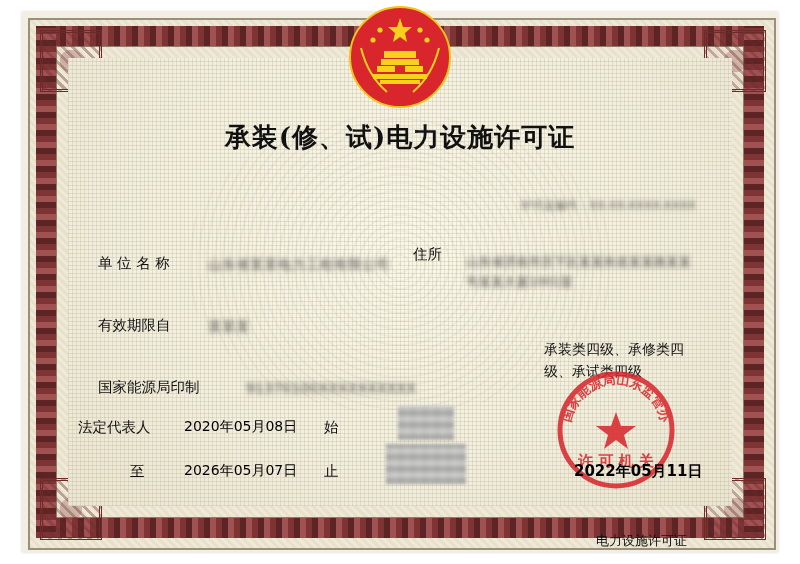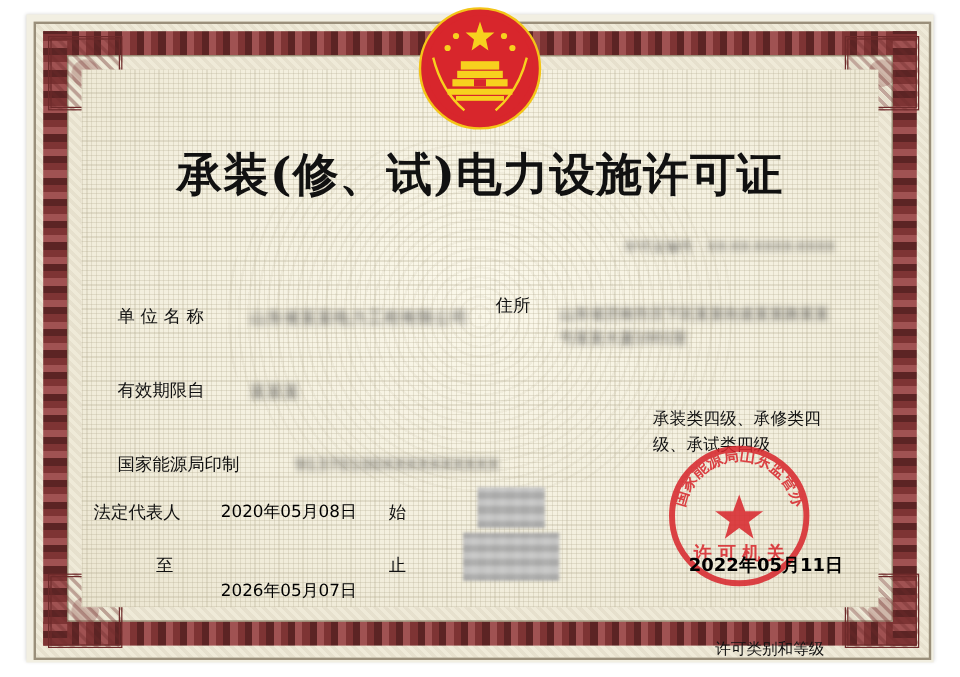--- a/index.html
+++ b/index.html
@@ -128,21 +128,21 @@
     color: #1b1b1b;
   }
 
   .cert-title {
     position: absolute;
     left: 0;
     top: 62px;
     width: 664px;
     text-align: center;
     font-family: "DejaVu Serif", "Liberation Serif", serif;
-    font-size: 38px;
+    font-size: 26px;
     font-weight: bold;
     letter-spacing: 1px;
     color: #111;
   }
 
   .cert-number {
     position: absolute;
     right: 36px;
     top: 140px;
     font-size: 11px;
@@ -288,21 +288,21 @@
     <div class="multiline-value" style="left:476px; top:256px; width:164px;margin-top:24px;">承装类四级、承修类四级、承试类四级</div>
 
     <div class="field-label" style="left:30px; top:320px;">国家能源局印制</div>
     <div class="field-value redacted" style="left:178px; top:322px;">91370100XXXXXXXXXX</div>
 
     <div class="field-label" style="left:10px; top:360px;">法定代表人</div>
     <div class="field-value" style="left:116px; top:360px; font-size:14px;">2020年05月08日</div>
     <div class="field-label" style="left:256px; top:360px;">始</div>
 
     <div class="field-label" style="left:62px; top:404px;">至</div>
-    <div class="field-value" style="left:116px; top:404px; font-size:14px;margin-top:22px;">2026年05月07日</div>
+    <div class="field-value" style="left:116px; top:404px; font-size:14px;">2026年05月07日</div>
     <div class="field-label" style="left:256px; top:404px;">止</div>
 
     <div class="patch" style="left:330px; top:348px; width:56px; height:34px;"></div>
     <div class="patch" style="left:318px; top:386px; width:80px; height:40px;"></div>
 
     <div class="seal">
       <svg viewBox="0 0 124 124" width="124" height="124">
         <circle cx="62" cy="62" r="56" fill="none" stroke="#d8262c" stroke-width="5"></circle>
         <path id="sealArcTop" d="M 16 62 A 46 46 0 0 1 108 62" fill="none"></path>
         <text font-size="13" fill="#d8262c" font-family="'DejaVu Serif','Liberation Serif',serif" font-weight="bold">
@@ -310,15 +310,15 @@
         </text>
         <polygon points="62,44 67,58 82,58 70,67 74,81 62,72 50,81 54,67 42,58 57,58" fill="#d8262c"></polygon>
         <text x="62" y="98" font-size="15" fill="#d8262c" text-anchor="middle" font-family="'DejaVu Serif','Liberation Serif',serif" font-weight="bold">许 可 机 关</text>
       </svg>
     </div>
 
     <div class="field-value" style="left:482px; top:404px; font-size:15px; font-weight:bold;padding-left:24px;">2022年05月11日</div>
 
   </div>
 
-  <div class="print-note">许可类别和等级</div>
+  <div class="print-note">电力设施许可证</div>
 
 </div>
 
 </body></html>

